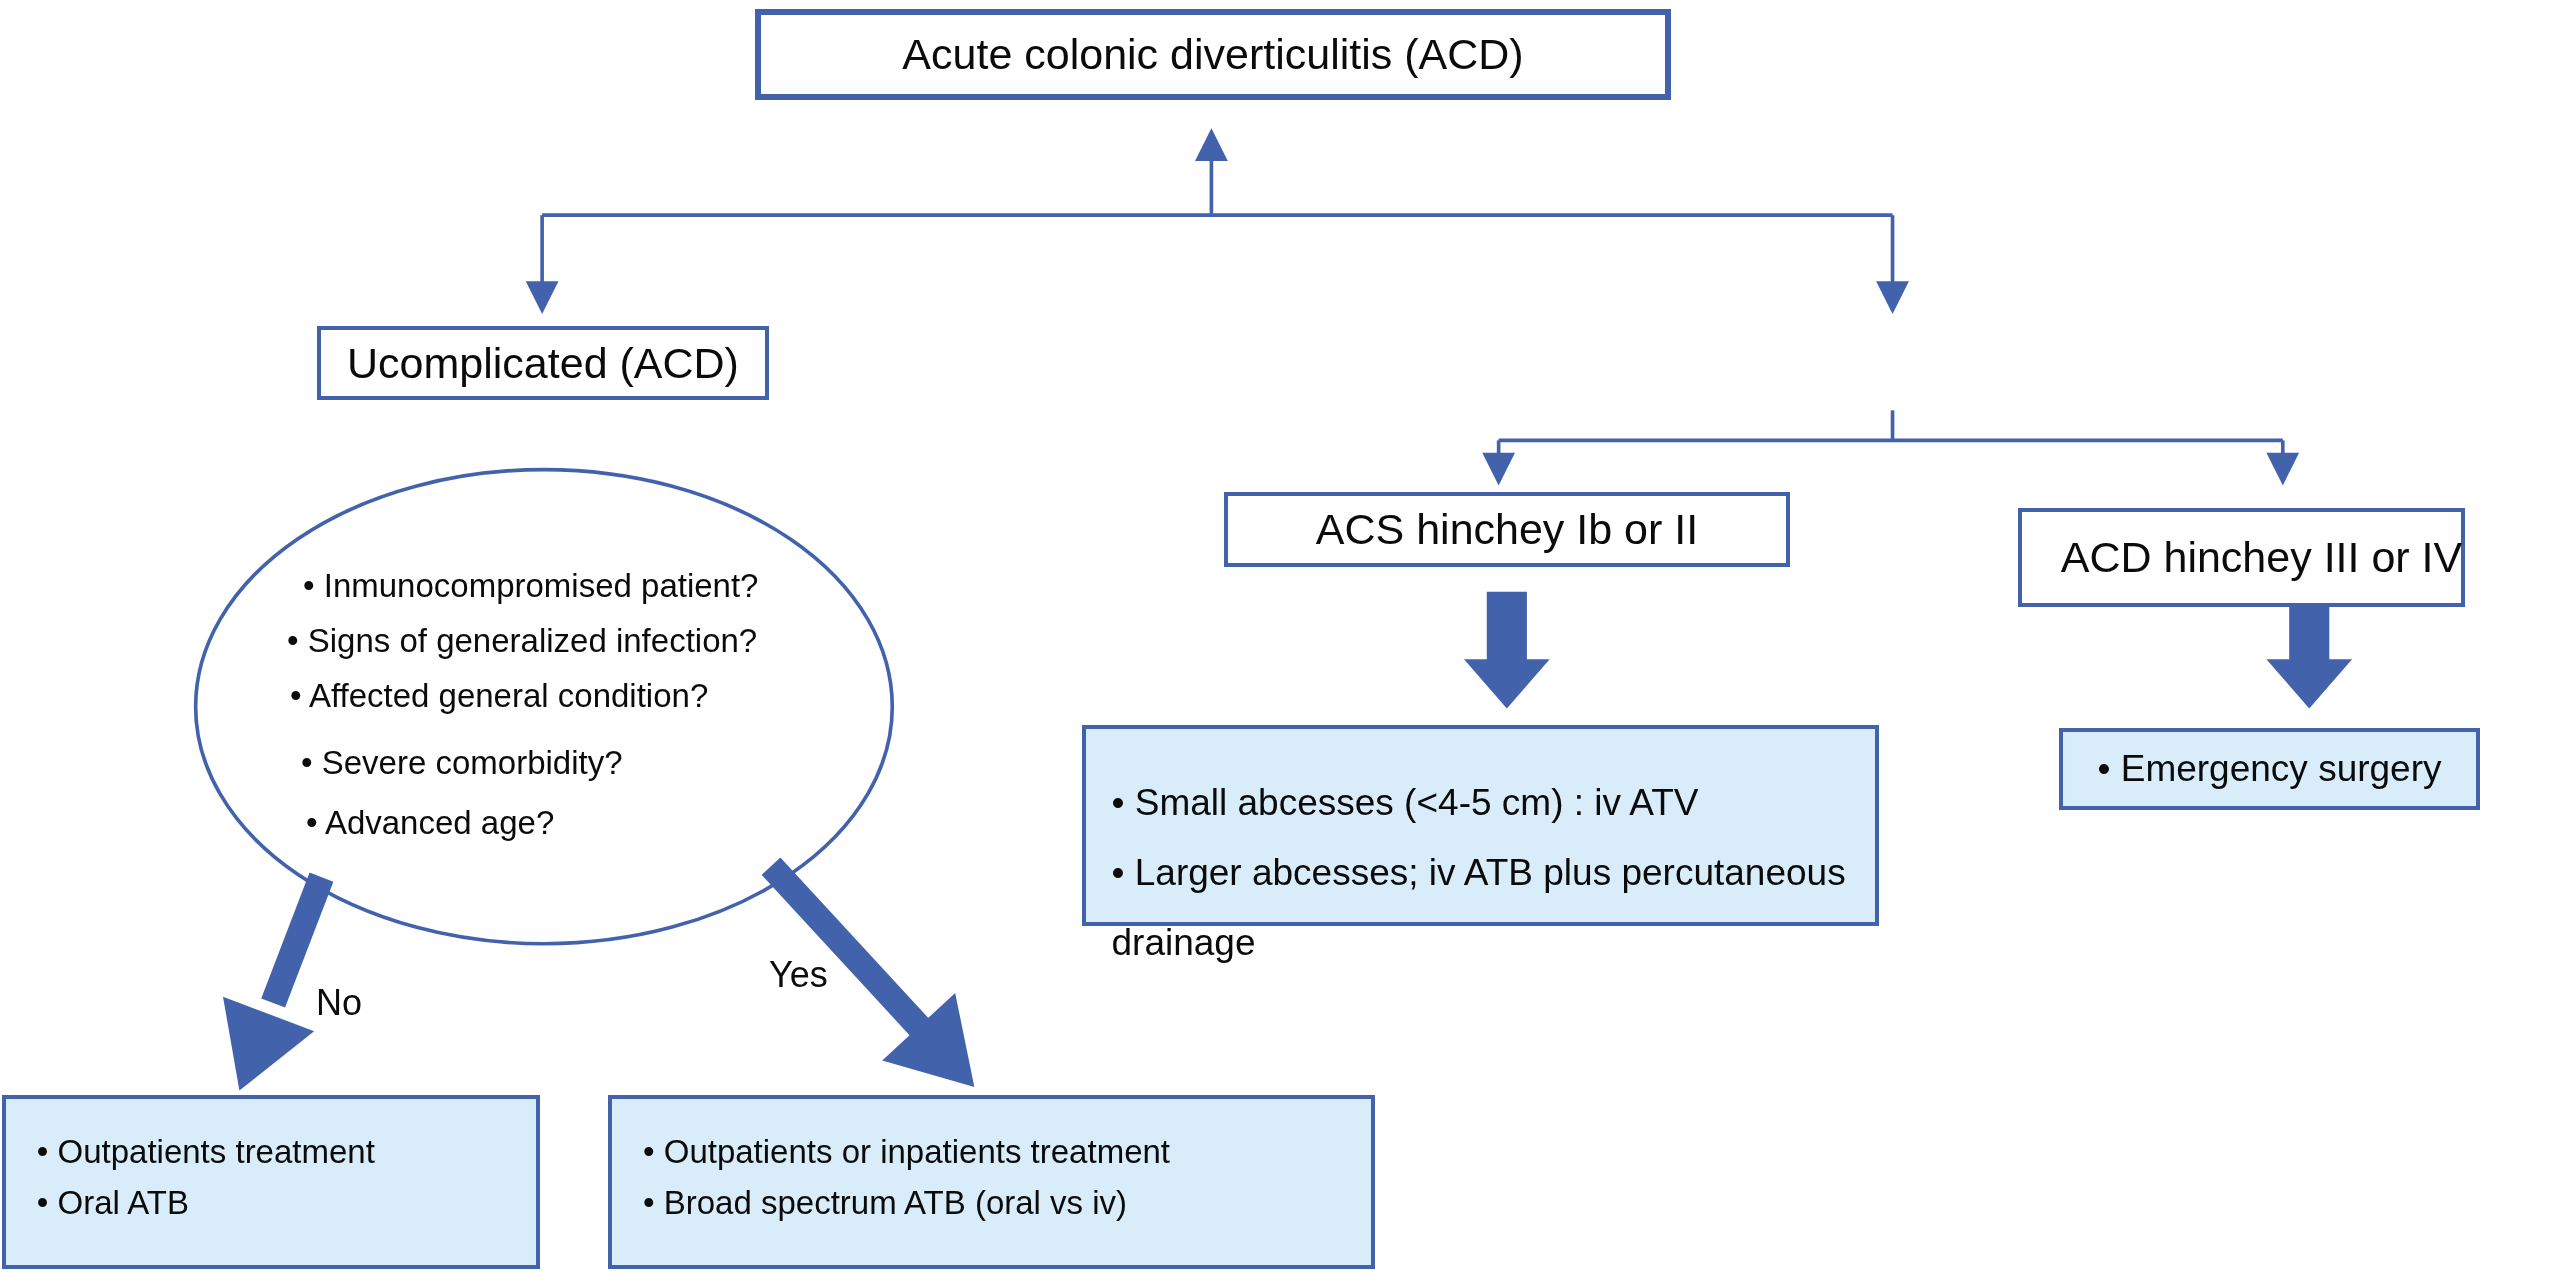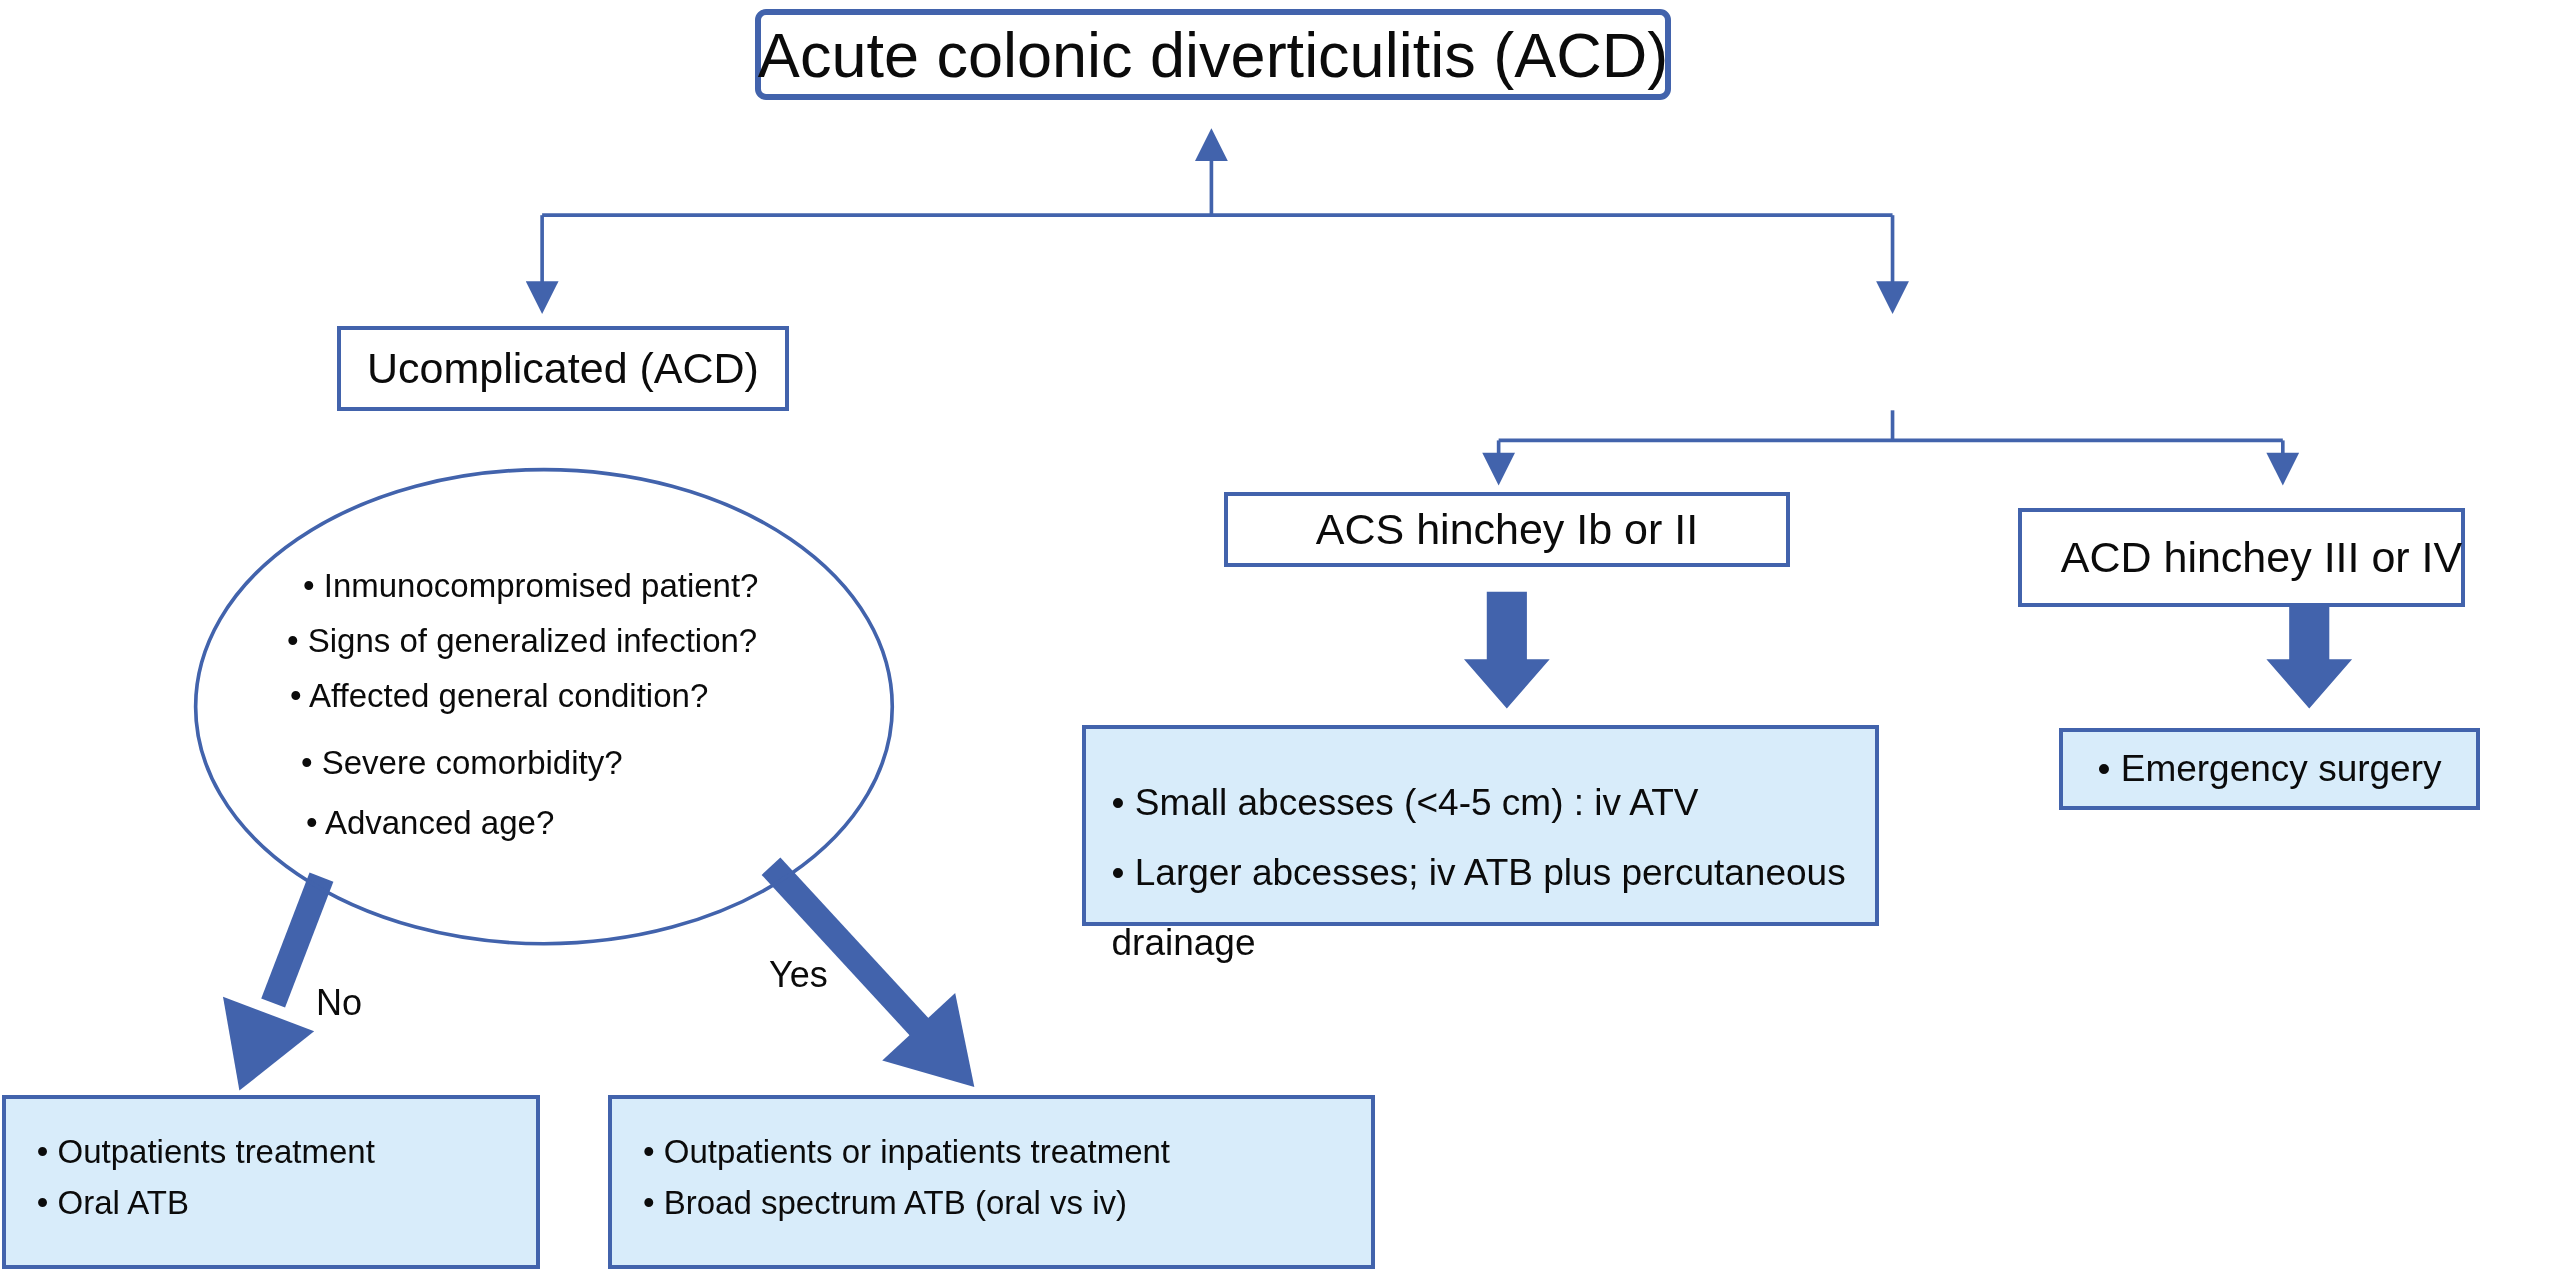--- a/index.html
+++ b/index.html
@@ -6,21 +6,21 @@
   .stage{
     position:relative;width:2576px;height:1272px;background:#ffffff;
     font-family:"Liberation Sans", sans-serif;color:#0b0b0b;overflow:hidden;
   }
   .layer{position:absolute;left:0;top:0;z-index:0;}
   .node{
     position:absolute;z-index:1;box-sizing:border-box;background:#ffffff;
     border:4.6px solid #4263ac;display:flex;align-items:center;justify-content:center;
     font-size:43px;white-space:nowrap;
   }
-  .title-box{border-width:6.4px;font-size:63px;border-radius:11px;}
+  .title-box{border-width:6.4px;font-size:43px;}
   .box-blue{background:#d8ecfa;}
   .bullets{display:block;}
   .bullet-line{white-space:nowrap;line-height:51px;}
   .abscess .bullet-line{line-height:50px;font-size:37px;margin-top:20px;}
   .bottom-box{padding:27px 0 0 31px;font-size:33px;}
   .abscess{padding:29px 0 0 25.5px;}
   .emergency-box{font-size:37px;}
   .criteria-line{
     position:absolute;z-index:1;font-size:33px;white-space:nowrap;line-height:36px;
   }
@@ -61,21 +61,21 @@
     <path class="thick" d="M845,950 L1012,1131"></path>
     <polygon class="solid" points="1068,1192 1047,1089 967,1163"></polygon>
 
     <ellipse cx="596" cy="775" rx="382" ry="260" fill="#ffffff" class="stroke thin"></ellipse>
   </svg>
 
   <div class="node title-box" style="left:755px;top:9px;width:916px;height:91px;">
     <span>Acute colonic diverticulitis (ACD)</span>
   </div>
 
-  <div class="node" style="left:317px;top:326px;width:452px;height:85px;margin-left:20px;">
+  <div class="node" style="left:317px;top:326px;width:452px;height:74px;">
     <span>Ucomplicated (ACD)</span>
   </div>
 
   <div class="node" style="left:1224px;top:492px;width:566px;height:75px;">
     <span>ACS hinchey Ib or II</span>
   </div>
   <div class="node" style="left:2018px;top:508px;width:447px;height:99px;padding-left:40px;">
     <span>ACD hinchey III or IV</span>
   </div>
 

